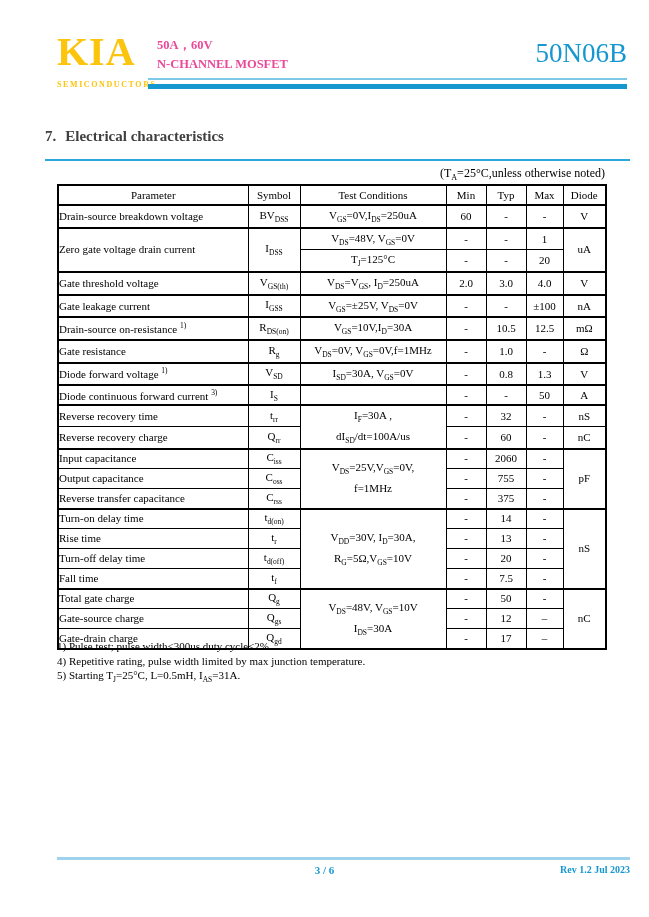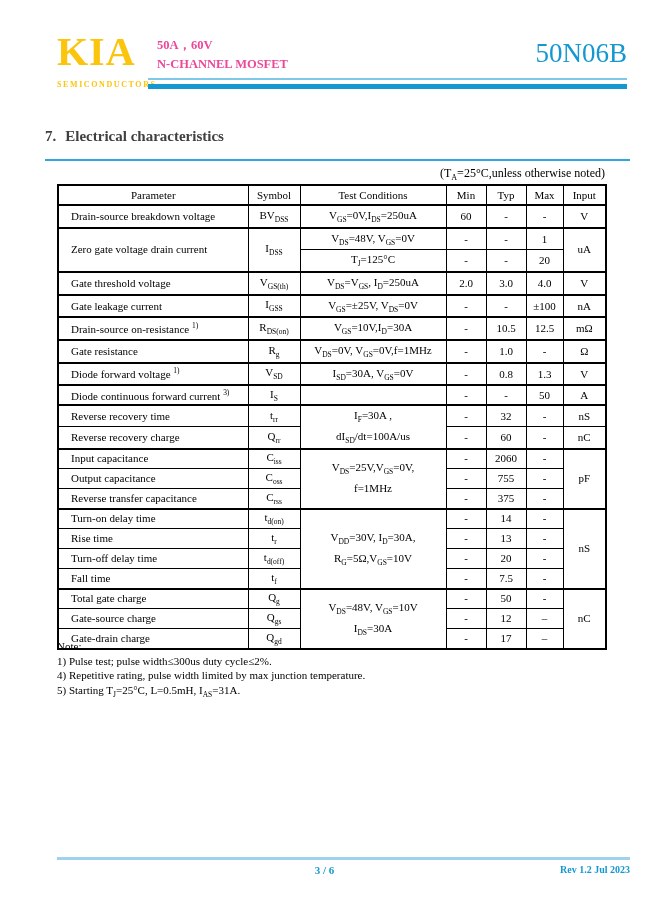--- a/index.html
+++ b/index.html
@@ -39,21 +39,21 @@
     font-size:12px; text-align:right;
   }
   
   .tbl-wrap { position:absolute; left:57px; top:184px; width:548px; }
   table { border-collapse:collapse; width:548px; table-layout:fixed; border:2px solid #000; }
   th, td {
     border:1px solid #000; font-size:11px; font-weight:normal;
     height:20px; padding:0 3px; text-align:center; line-height:1.35;
   }
   th { border-bottom-width:2px; }
-  td.param { text-align:left; padding-left:12px; }
+  td.param { text-align:left; padding-left:0; }
   td.cond  { line-height:1.8; }
   tr.grp td { border-top-width:2px; }
   sub { font-size:0.68em; }
   sup { font-size:0.68em; }
   
   .notes { position:absolute; left:57px; top:639px; width:562px; font-size:11px; line-height:14.5px; }
   
   .footer-rule { position:absolute; left:57px; right:19px; top:857px; height:3px; background:#9fd2ec; }
   .footer-page {
     position:absolute; left:0; right:0; top:864px; text-align:center;
@@ -98,21 +98,21 @@
           <col style="width:43px">
       </colgroup>
       <tbody>
           <tr>
         <th>Parameter</th>
         <th>Symbol</th>
         <th>Test Conditions</th>
         <th>Min</th>
         <th>Typ</th>
         <th>Max</th>
-        <th>Input</th>
+        <th>Diode</th>
       </tr>
 
       <tr>
         <td class="param">Drain-source breakdown voltage</td>
         <td>BV<sub>DSS</sub></td>
         <td class="cond">V<sub>GS</sub>=0V,I<sub>DS</sub>=250uA</td>
         <td>60</td>
         <td>-</td>
         <td>-</td>
         <td>V</td>
@@ -288,21 +288,20 @@
         <td>Q<sub>gd</sub></td>
         <td>-</td>
         <td>17</td>
         <td>–</td>
       </tr>
     </tbody>
       </table>
   </div>
 
   <div class="notes">
-    <div>Note:</div>
     <div>1) Pulse test; pulse width≤300us duty cycle≤2%.</div>
     <div>4) Repetitive rating, pulse width limited by max junction temperature.</div>
     <div>5) Starting T<sub>J</sub>=25°C, L=0.5mH, I<sub>AS</sub>=31A.</div>
   </div>
 
   <div class="footer-rule"></div>
   <div class="footer-page">3 / 6</div>
   <div class="footer-rev">Rev 1.2 Jul 2023</div>
 
 </div>

